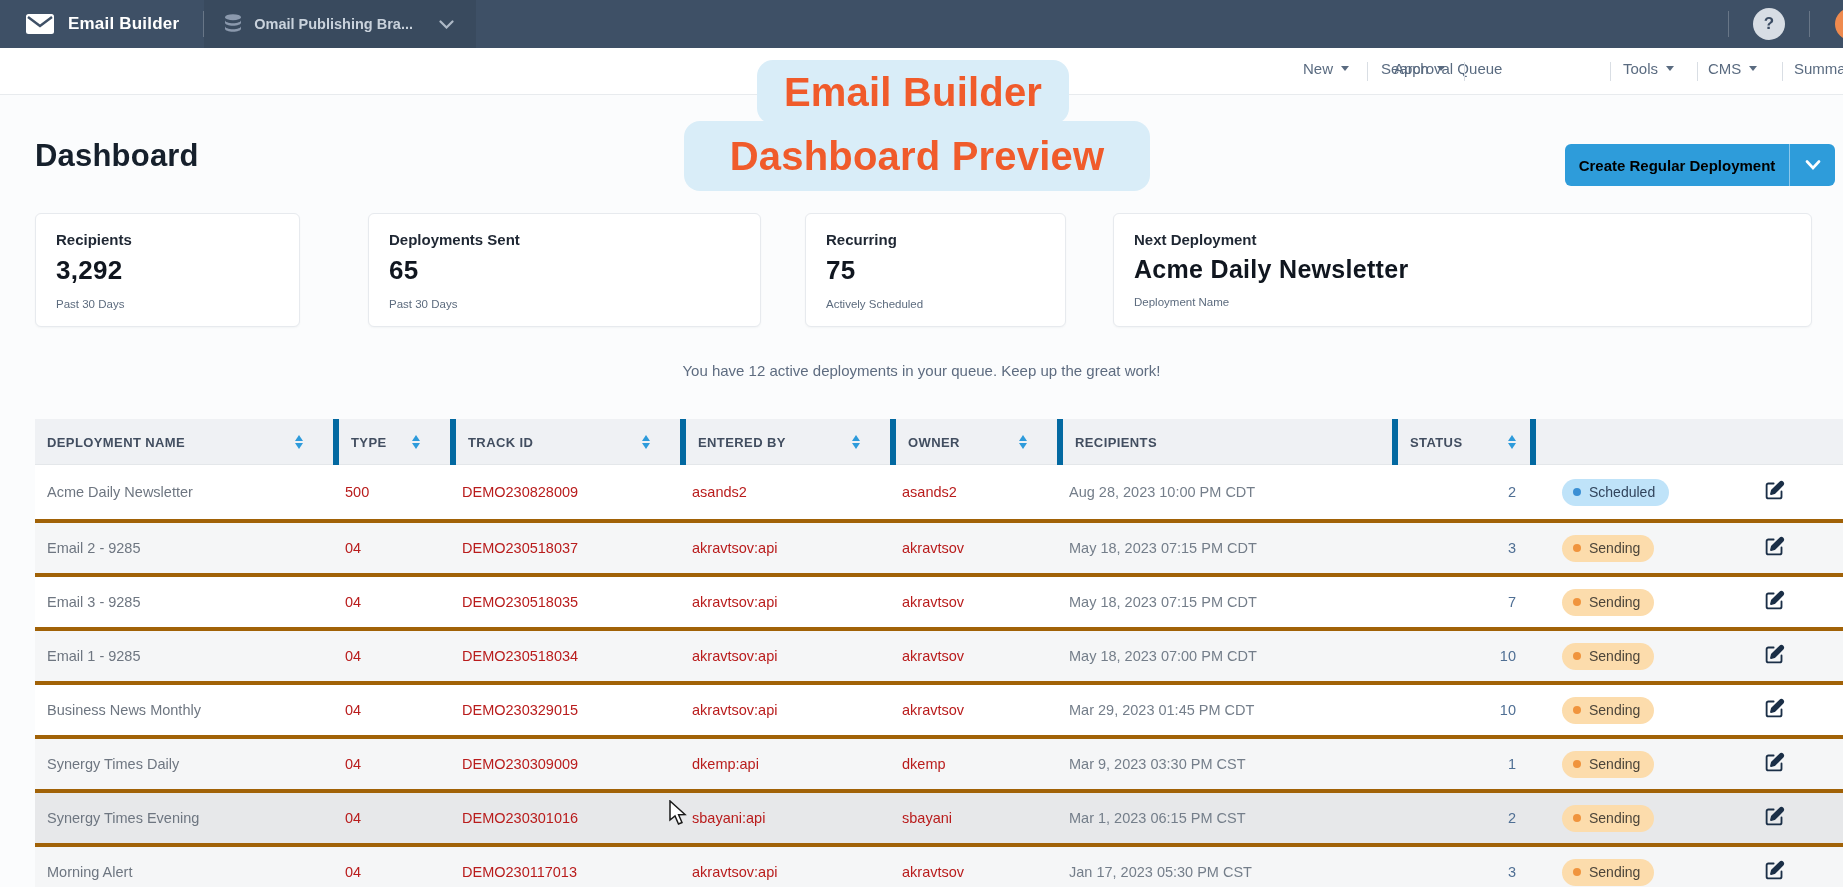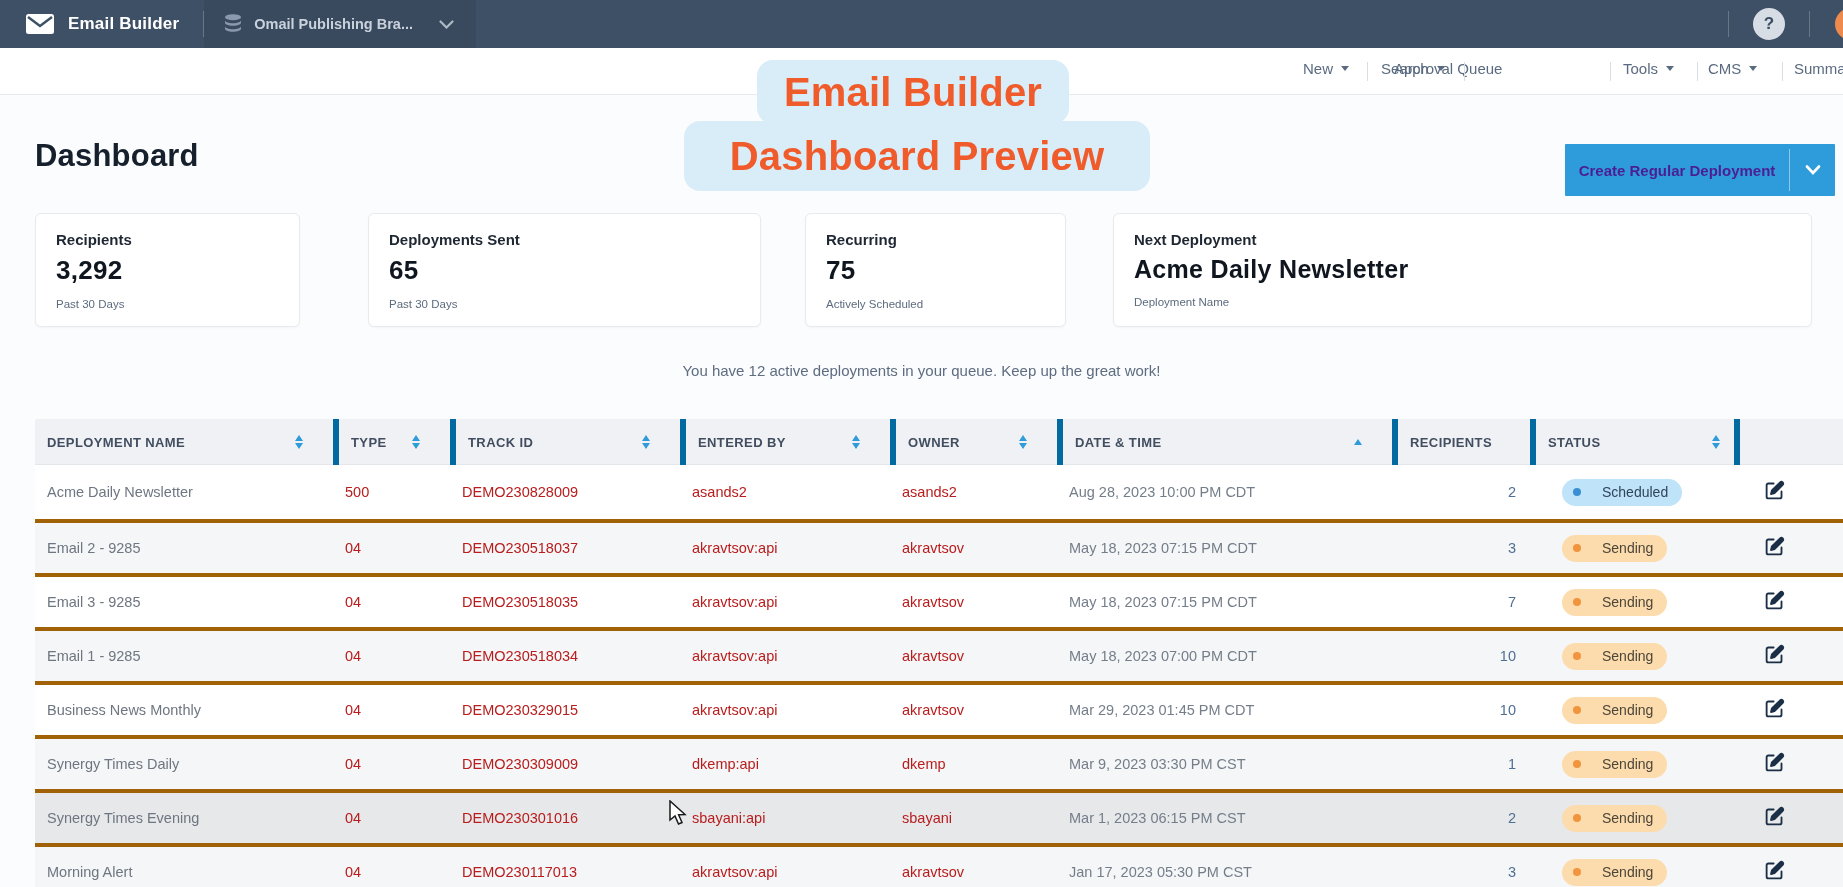--- a/index.html
+++ b/index.html
@@ -29,21 +29,21 @@
   .subnav-sep{position:absolute;top:14px;width:1px;height:19px;background:#d9dee4;}
   .caret{width:0;height:0;border-left:4.5px solid transparent;border-right:4.5px solid transparent;border-top:5.5px solid #5a6b80;}
 
   
   .overlay-line{position:absolute;background:#d9edf8;border-radius:16px;display:flex;align-items:center;justify-content:center;color:#f05b2b;font-weight:800;font-size:40px;letter-spacing:.2px;z-index:30;}
   .overlay-1{left:757px;top:60px;width:312px;height:64px;}
   .overlay-2{left:684px;top:121px;width:466px;height:70px;}
 
   
   .page-title{position:absolute;left:35px;top:138px;font-size:31px;font-weight:700;color:#16202c;letter-spacing:.2px;}
-  .create-btn{position:absolute;left:1565px;top:144px;width:270px;height:52px;background:#2e9cda;border-radius:1px;display:flex;align-items:center;color:#4c1d95;cursor:pointer;}
+  .create-btn{position:absolute;left:1565px;top:144px;width:270px;height:42px;background:#2e9cda;border-radius:6px;display:flex;align-items:center;color:#000000;cursor:pointer;}
   .create-btn .lbl{flex:1;text-align:center;font-size:15px;font-weight:600;}
   .create-btn .split{width:46px;height:42px;border-left:1px solid rgba(255,255,255,.45);display:flex;align-items:center;justify-content:center;}
 
   
   .card{position:absolute;top:213px;height:114px;background:#fff;border:1px solid #e7eaee;border-radius:6px;box-shadow:0 1px 2px rgba(30,40,60,.04);padding:17px 20px;}
   .card-title{font-size:15px;font-weight:700;color:#1f2733;}
   .card-value{font-size:26px;font-weight:700;color:#10161f;margin-top:7px;letter-spacing:.3px;}
   .card-caption{font-size:11.5px;color:#5c6b7e;margin-top:12px;}
 
   
@@ -65,21 +65,21 @@
   .trow.even{background:#ffffff;}
   .trow.odd{background:#f5f6f7;}
   .trow.hovered{background:#e7e8ea;}
   .td{padding-left:12px;white-space:nowrap;overflow:hidden;}
   .td.name{color:#6e7681;}
   .td.plain{color:#b91c1c;}
   .td.date{color:#747e8a;}
   .td.recip{text-align:right;padding-right:14px;padding-left:0;color:#4f6f94;}
   .td.status-cell{padding-left:32px;}
   .td.edit-cell{padding-left:30px;}
-  .pill{display:inline-flex;align-items:center;gap:21px;height:27px;padding:0 14px 0 11px;border-radius:14px;font-size:14px;}
+  .pill{display:inline-flex;align-items:center;gap:8px;height:27px;padding:0 14px 0 11px;border-radius:14px;font-size:14px;}
   .pill .dot{width:8px;height:8px;border-radius:50%;}
   .edit-btn{display:inline-flex;cursor:pointer;}
 
   .cursor{position:absolute;left:668px;top:800px;z-index:50;pointer-events:none;}
 </style>
 </head>
 <body>
 
 <div class="topbar">
   <div class="brand">
@@ -205,26 +205,20 @@
           <span class="tri-down"></span>
         </span>
       </div>
       <div class="th col-owner">
         <span>Owner</span>
         <span class="sort">
           <span class="tri-up"></span>
           <span class="tri-down"></span>
         </span>
       </div>
-      <div class="th col-date">
-        <span>Date &amp; Time</span>
-        <span class="sort">
-          <span class="tri-up"></span>
-        </span>
-      </div>
       <div class="th col-recipients">
         <span>Recipients</span>
       </div>
       <div class="th col-status">
         <span>Status</span>
         <span class="sort">
           <span class="tri-up"></span>
           <span class="tri-down"></span>
         </span>
       </div>

